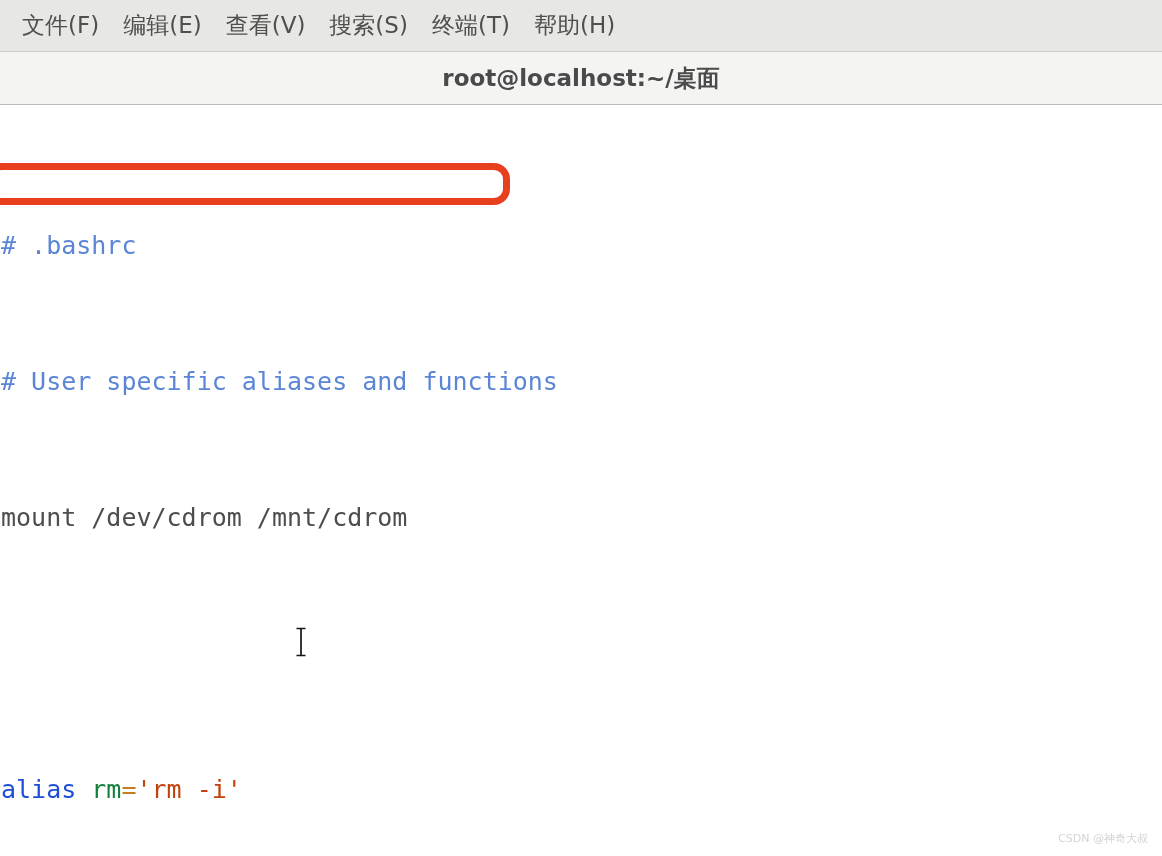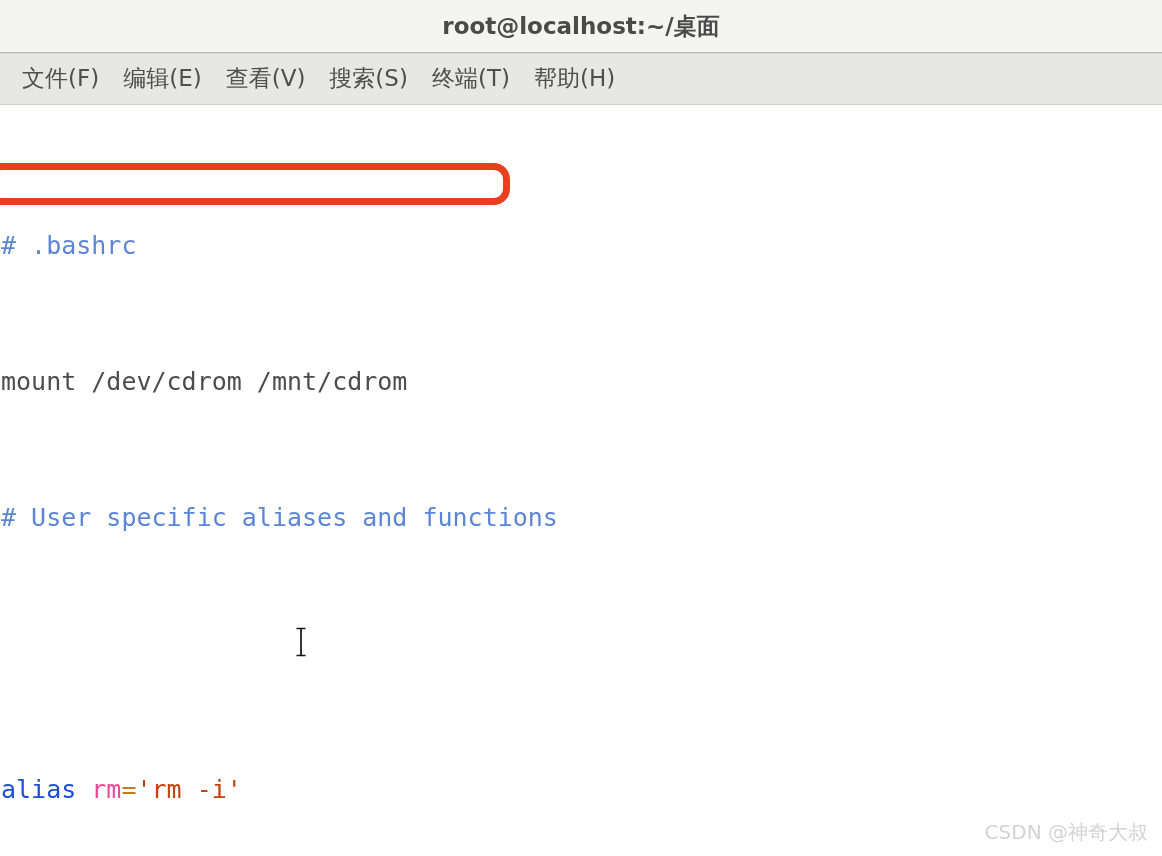--- a/index.html
+++ b/index.html
@@ -87,21 +87,21 @@
     line-height: 34px;
     white-space: pre;
     padding-left: 1px;
   }
   .ln { height: 34px; }
 
   
   .c-comment { color: #5b86d6; }        
   .c-plain   { color: #4d4d4d; }        
   .c-kw      { color: #1d4ed8; }        
-  .c-ident   { color: #ec4899; }        
+  .c-ident   { color: #15803d; }        
   .c-str     { color: #c2410c; }        
   .c-op      { color: #c77a22; }        
 
   
   #highlight-box {
     position: absolute;
     left: -14px;
     top: 36px;
     width: 524px;
     height: 42px;
@@ -120,53 +120,53 @@
     height: 32px;
     pointer-events: none;
   }
 
   
   #watermark {
     position: absolute;
     right: 14px;
     bottom: 10px;
     font-family: "DejaVu Sans", sans-serif;
-    font-size: 20px;
+    font-size: 11px;
     color: #d3d3d3;
     white-space: nowrap;
     user-select: none;
   }
 </style>
 </head>
 <body>
 
 <div id="window">
-
-  <div id="titlebar">
-    <div id="window-title">root@localhost:~/桌面</div>
-  </div>
 
   <div id="menubar">
     <div class="menu-item">文件(F)</div>
     <div class="menu-item">编辑(E)</div>
     <div class="menu-item">查看(V)</div>
     <div class="menu-item">搜索(S)</div>
     <div class="menu-item">终端(T)</div>
     <div class="menu-item">帮助(H)</div>
   </div>
 
+  <div id="titlebar">
+    <div id="window-title">root@localhost:~/桌面</div>
+  </div>
+
   <div id="terminal">
 
     <div id="code">
 
       <div class="ln"><span class="c-comment"># .bashrc</span></div>
 
+      <div class="ln"><span class="c-comment"># User specific aliases and functions</span></div>
+
       <div class="ln"><span class="c-plain">mount /dev/cdrom /mnt/cdrom</span></div>
-
-      <div class="ln"><span class="c-comment"># User specific aliases and functions</span></div>
 
       <div class="ln"><span></span></div>
 
       <div class="ln"><span class="c-kw">alias </span><span class="c-ident">rm</span><span class="c-op">=</span><span class="c-str">'rm -i'</span></div>
 
       
 
       
 
       

